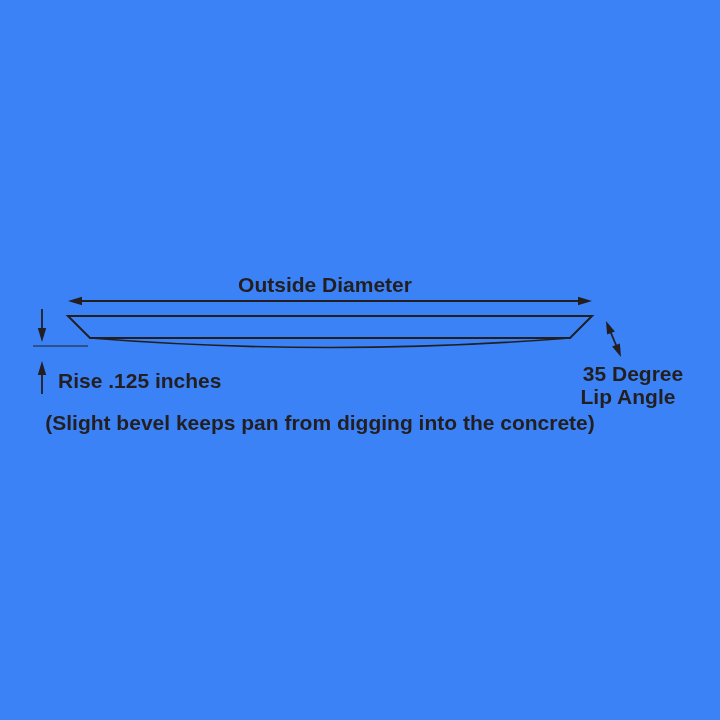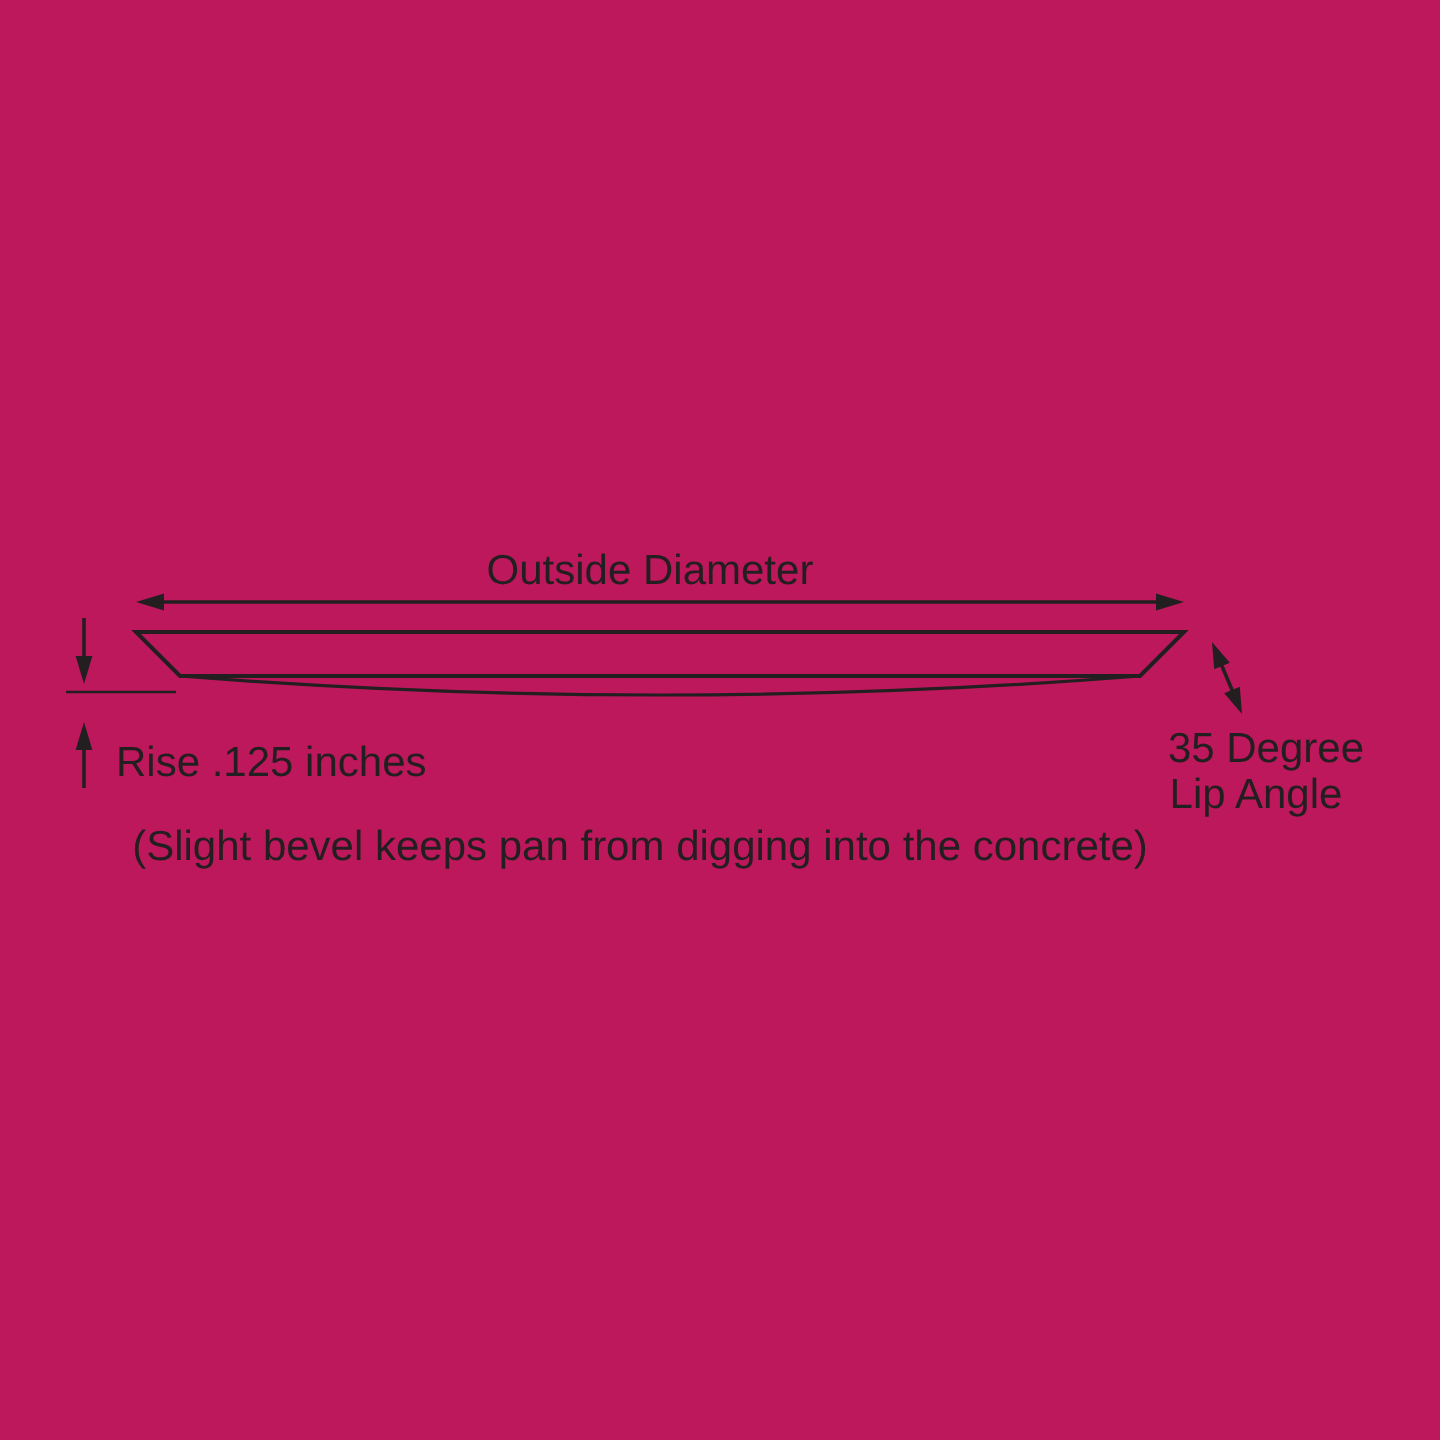--- a/index.html
+++ b/index.html
@@ -4,22 +4,23 @@
 <style>
   html, body {
     margin: 0;
     padding: 0;
     background: #ffffff;
   }
   .stage {
     width: 720px;
     height: 720px;
     position: relative;
-    background: #be185d;
+    background: #3b82f6;
     overflow: hidden;
+    font-weight: bold;
   }
   svg { display: block; }
   .diagram-text {
     font-family: "Liberation Sans", "DejaVu Sans", sans-serif;
     font-size: 21px;
     fill: #231f20;
   }
   .line {
     stroke: #231f20;
     fill: none;

